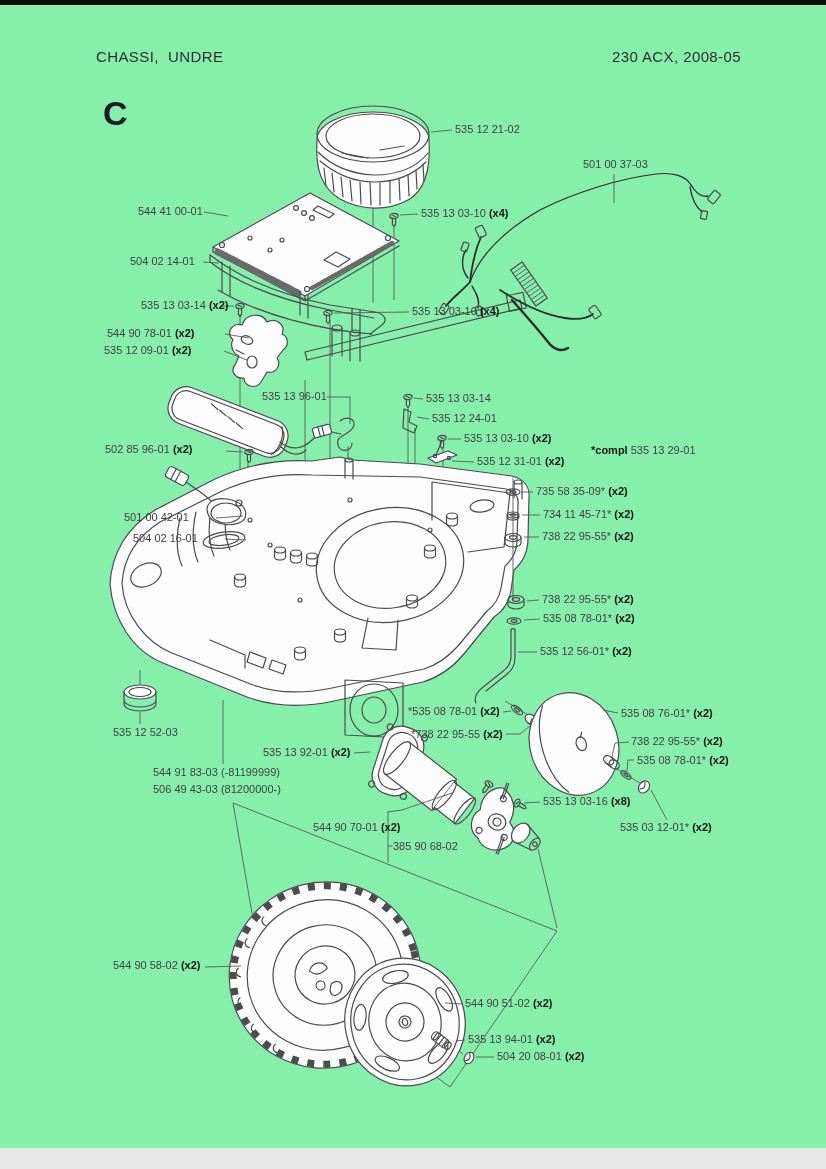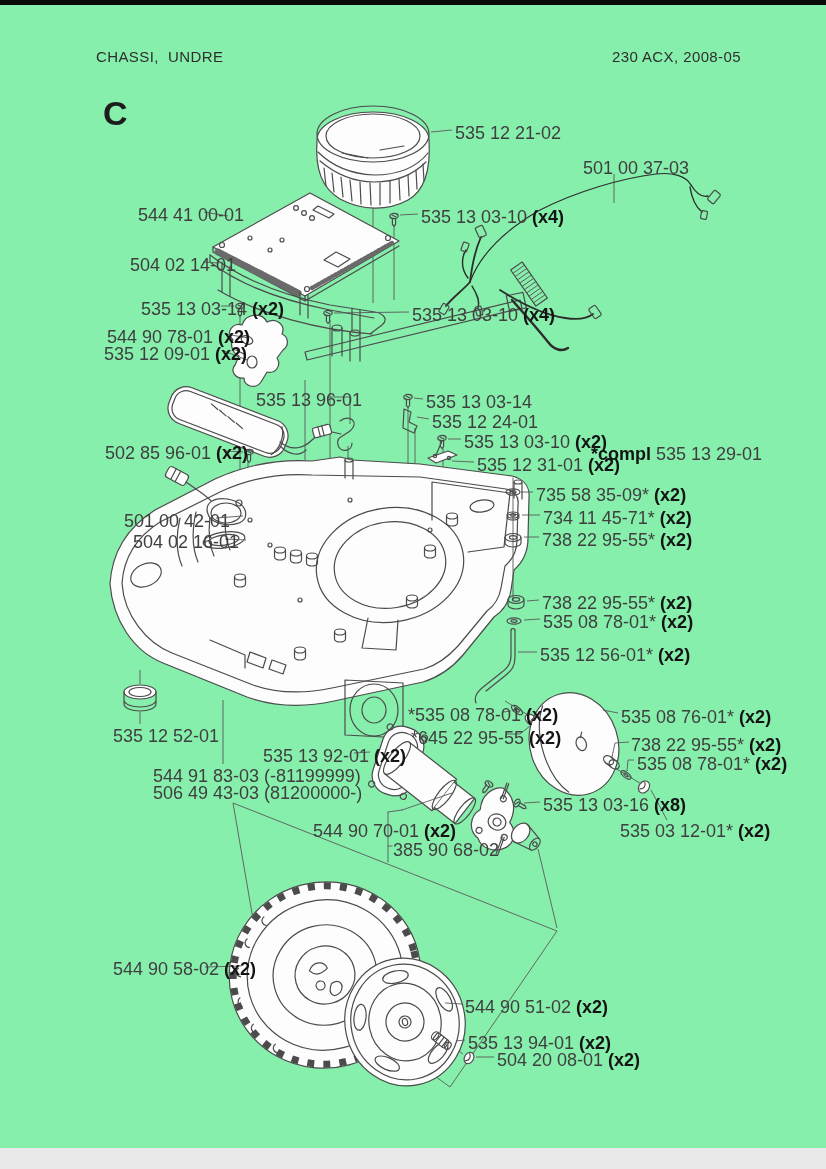--- a/index.html
+++ b/index.html
@@ -1,21 +1,21 @@
 <!DOCTYPE html>
 <html><head>
 <meta charset="utf-8">
 <style>
   html,body{margin:0;padding:0;background:#e8e8e8;}
   .page{position:relative;width:826px;height:1148px;background:#86efac;overflow:hidden;
         font-family:"Liberation Sans",sans-serif;}
   .edgebar{position:absolute;left:0;width:826px;background:#0a0a0a;}
   .hdr{position:absolute;font-size:15px;color:#2e2e2e;letter-spacing:.4px;white-space:pre;}
   .secletter{position:absolute;font-size:34px;font-weight:bold;color:#1c1c1c;}
-  .lbl{position:absolute;font-size:18px;line-height:1;color:#3f3f3f;white-space:pre;}
+  .lbl{position:absolute;font-size:11px;line-height:1;color:#3f3f3f;white-space:pre;}
   .lbl b{color:#141414;font-weight:bold;}
   svg{position:absolute;left:0;top:0;}
   .ln{stroke:#4b4b4b;stroke-width:1.2;fill:none;stroke-linecap:round;stroke-linejoin:round;}
   .thin{stroke:#5a5a5a;stroke-width:.9;fill:none;}
   .wfill{fill:#fdfdfd;}
   .dark{stroke:#2c2c2c;}
 </style>
 </head>
 <body>
 
@@ -396,41 +396,41 @@
 
   <div class="lbl" style="left:455px;top:124px"><b></b><span>535 12 21-02</span><b></b></div>
   <div class="lbl" style="left:583px;top:159px"><b></b><span>501 00 37-03</span><b></b></div>
   <div class="lbl" style="left:138px;top:206px"><b></b><span>544 41 00-01</span><b></b></div>
   <div class="lbl" style="left:421px;top:208px"><b></b><span>535 13 03-10</span><b> (x4)</b></div>
   <div class="lbl" style="left:130px;top:256px"><b></b><span>504 02 14-01</span><b></b></div>
   <div class="lbl" style="left:141px;top:300px"><b></b><span>535 13 03-14</span><b> (x2)</b></div>
   <div class="lbl" style="left:412px;top:306px"><b></b><span>535 13 03-10</span><b> (x4)</b></div>
   <div class="lbl" style="left:107px;top:328px"><b></b><span>544 90 78-01</span><b> (x2)</b></div>
   <div class="lbl" style="left:104px;top:345px"><b></b><span>535 12 09-01</span><b> (x2)</b></div>
-  <div class="lbl" style="left:256px;top:391px"><b></b><span>535 13 96-01</span><b></b></div>
+  <div class="lbl" style="left:262px;top:391px"><b></b><span>535 13 96-01</span><b></b></div>
   <div class="lbl" style="left:426px;top:393px"><b></b><span>535 13 03-14</span><b></b></div>
   <div class="lbl" style="left:432px;top:413px"><b></b><span>535 12 24-01</span><b></b></div>
   <div class="lbl" style="left:464px;top:433px"><b></b><span>535 13 03-10</span><b> (x2)</b></div>
   <div class="lbl" style="left:105px;top:444px"><b></b><span>502 85 96-01</span><b> (x2)</b></div>
   <div class="lbl" style="left:477px;top:456px"><b></b><span>535 12 31-01</span><b> (x2)</b></div>
   <div class="lbl" style="left:591px;top:445px"><b>*compl </b><span>535 13 29-01</span><b></b></div>
   <div class="lbl" style="left:536px;top:486px"><b></b><span>735 58 35-09*</span><b> (x2)</b></div>
   <div class="lbl" style="left:543px;top:509px"><b></b><span>734 11 45-71*</span><b> (x2)</b></div>
   <div class="lbl" style="left:124px;top:512px"><b></b><span>501 00 42-01</span><b></b></div>
   <div class="lbl" style="left:542px;top:531px"><b></b><span>738 22 95-55*</span><b> (x2)</b></div>
   <div class="lbl" style="left:133px;top:533px"><b></b><span>504 02 16-01</span><b></b></div>
   <div class="lbl" style="left:542px;top:594px"><b></b><span>738 22 95-55*</span><b> (x2)</b></div>
   <div class="lbl" style="left:543px;top:613px"><b></b><span>535 08 78-01*</span><b> (x2)</b></div>
   <div class="lbl" style="left:540px;top:646px"><b></b><span>535 12 56-01*</span><b> (x2)</b></div>
   <div class="lbl" style="left:408px;top:706px"><b></b><span>*535 08 78-01</span><b> (x2)</b></div>
-  <div class="lbl" style="left:411px;top:729px"><b></b><span>*645 22 95-55</span><b> (x2)</b></div>
+  <div class="lbl" style="left:411px;top:729px"><b></b><span>*738 22 95-55</span><b> (x2)</b></div>
   <div class="lbl" style="left:621px;top:708px"><b></b><span>535 08 76-01*</span><b> (x2)</b></div>
   <div class="lbl" style="left:631px;top:736px"><b></b><span>738 22 95-55*</span><b> (x2)</b></div>
   <div class="lbl" style="left:637px;top:755px"><b></b><span>535 08 78-01*</span><b> (x2)</b></div>
-  <div class="lbl" style="left:113px;top:727px"><b></b><span>535 12 52-01</span><b></b></div>
+  <div class="lbl" style="left:113px;top:727px"><b></b><span>535 12 52-03</span><b></b></div>
   <div class="lbl" style="left:263px;top:747px"><b></b><span>535 13 92-01</span><b> (x2)</b></div>
   <div class="lbl" style="left:153px;top:767px"><b></b><span>544 91 83-03 (-81199999)</span><b></b></div>
   <div class="lbl" style="left:153px;top:784px"><b></b><span>506 49 43-03 (81200000-)</span><b></b></div>
   <div class="lbl" style="left:543px;top:796px"><b></b><span>535 13 03-16</span><b> (x8)</b></div>
   <div class="lbl" style="left:313px;top:822px"><b></b><span>544 90 70-01</span><b> (x2)</b></div>
   <div class="lbl" style="left:620px;top:822px"><b></b><span>535 03 12-01*</span><b> (x2)</b></div>
   <div class="lbl" style="left:393px;top:841px"><b></b><span>385 90 68-02</span><b></b></div>
   <div class="lbl" style="left:113px;top:960px"><b></b><span>544 90 58-02</span><b> (x2)</b></div>
   <div class="lbl" style="left:465px;top:998px"><b></b><span>544 90 51-02</span><b> (x2)</b></div>
   <div class="lbl" style="left:468px;top:1034px"><b></b><span>535 13 94-01</span><b> (x2)</b></div>

